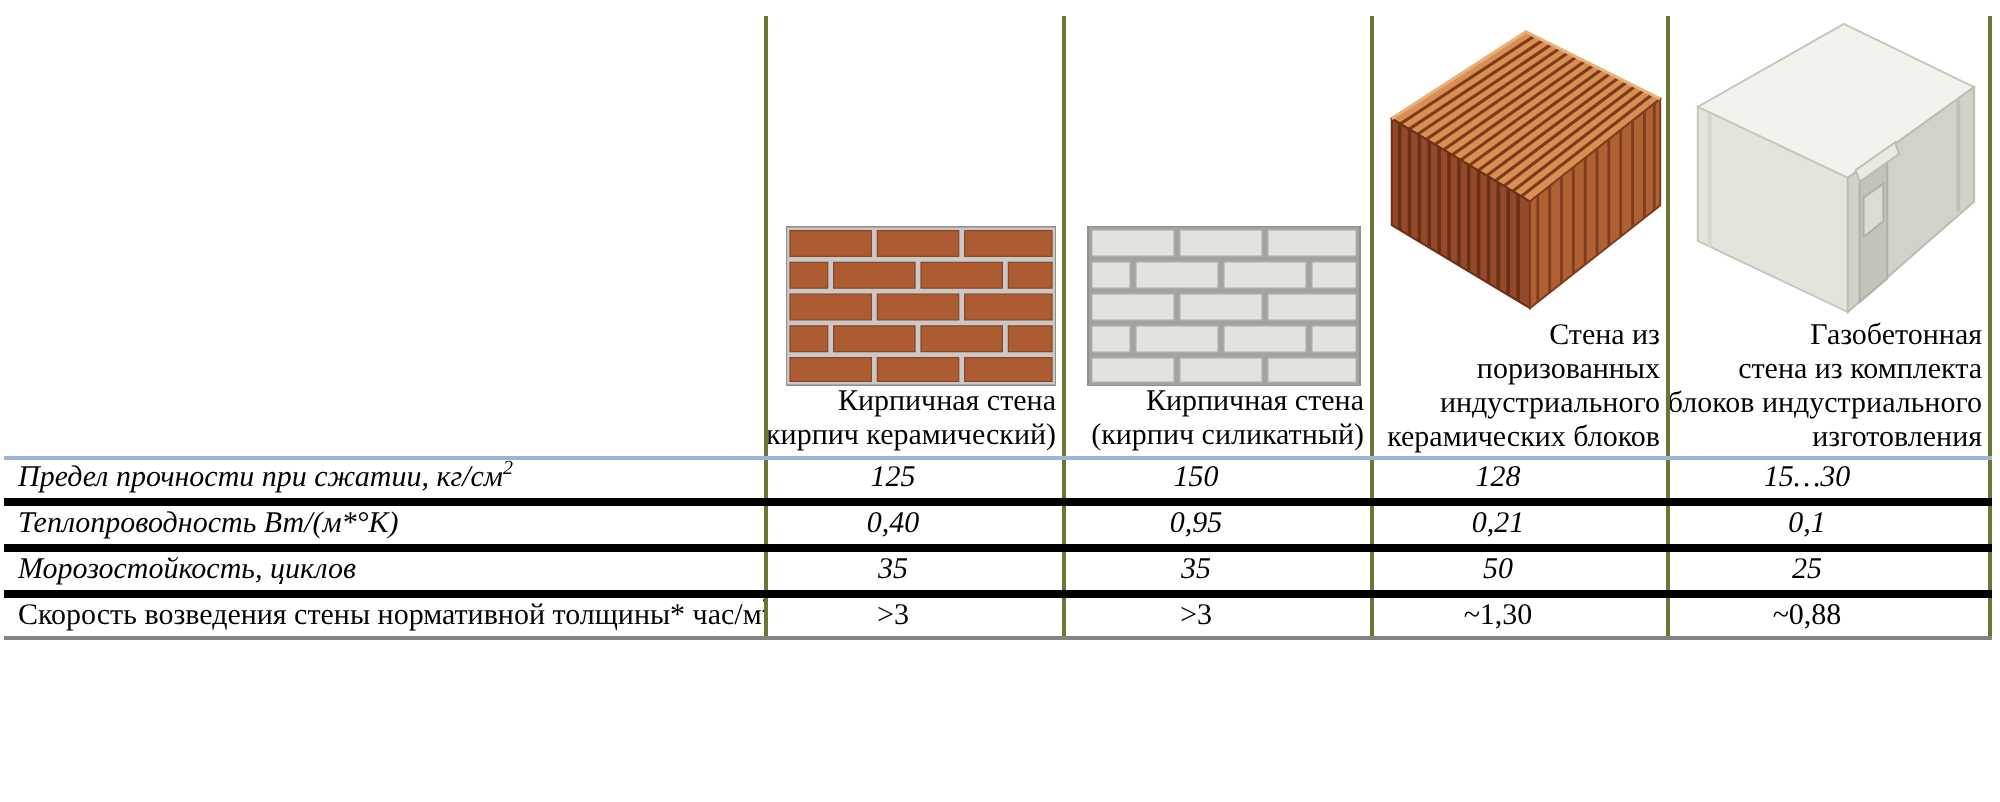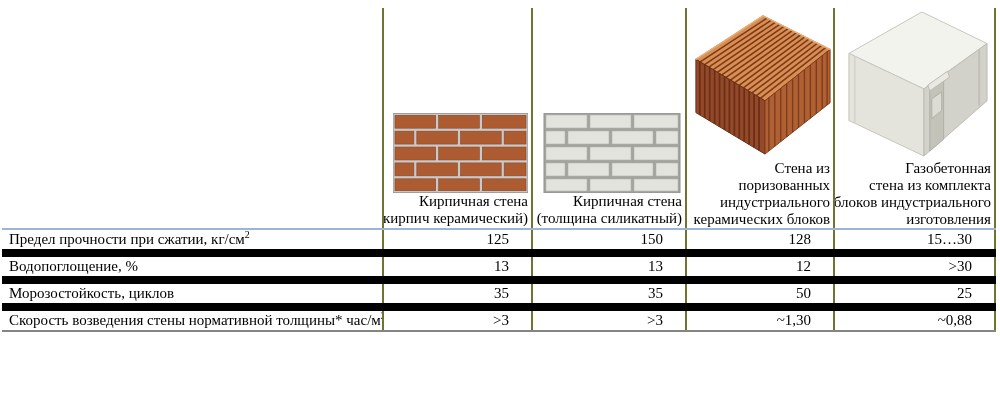--- a/index.html
+++ b/index.html
@@ -7,25 +7,25 @@
        font-family:"Liberation Serif","DejaVu Serif",serif;color:#000;}
   table.cmp{border-collapse:collapse;table-layout:fixed;
             width:993px;margin:8px 0 0 2px;}
   td{padding:0;vertical-align:middle;font-size:15px;line-height:17px;
      overflow:hidden;white-space:nowrap;}
   
   td.v{border-left:2px solid #6f7433;}
   td.vr{border-right:2px solid #6f7433;}
   
   tr.hdr td{border-bottom:2px solid #9db4d6;}
-  tr.datarow td{border-bottom:8px solid #000000;}
+  tr.datarow td{border-bottom:4px solid #000000;font-style:italic;}
   tr.lastrow td{border-bottom:2px solid #848484;}
   tr.datarow td,tr.lastrow td{height:19px;}
   td.lbl{padding-left:7px;text-align:left;}
-  td.val{padding-right:22px;text-align:right;}
+  td.val{padding-right:22px;text-align:center;}
   sup{font-size:10px;line-height:0;}
   
   tr.hdr td{vertical-align:bottom;height:220px;}
   .hcell{display:flex;flex-direction:column;align-items:flex-end;
          justify-content:flex-end;height:220px;padding:0 3px 1px 2px;
          box-sizing:border-box;}
   .hcell.topimg{justify-content:flex-start;}
   .hline{font-size:15px;line-height:17px;text-align:left;}
   .imgwrap{line-height:0;}
   .img-left{align-self:flex-start;margin-left:0;}
@@ -99,21 +99,21 @@
                   <rect x="24" y="50" width="41" height="13"></rect>
                   <rect x="68" y="50" width="41" height="13"></rect>
                   <rect x="112" y="50" width="22" height="13"></rect>
               <rect x="2" y="66" width="41" height="12"></rect>
                   <rect x="46" y="66" width="41" height="12"></rect>
                   <rect x="90" y="66" width="44" height="12"></rect>
             </g>
           </svg>
         </span>
         <span class="hline">Кирпичная стена</span>
-        <span class="hline">(толщина силикатный)</span>
+        <span class="hline">(кирпич силикатный)</span>
       </div>
     </td>
 
     <td class="v">
       <div class="hcell topimg">
         <span class="imgwrap img-left">
           <svg width="146" height="150" viewBox="0 0 146 152">
             <polygon points="6,52 74,8 142,42 76,94" fill="#d98f52" stroke="#8a4424" stroke-width="1"></polygon>
             <g stroke="#7c3a1c" stroke-width="1.6">
               <line x1="10.4" y1="54.6" x2="78.3" y2="10.1"></line>
@@ -197,25 +197,25 @@
   </tr>
 
   <tr class="datarow">
     <td class="lbl"><span>Предел прочности при сжатии, кг/см</span><sup>2</sup></td>
     <td class="v val">125</td>
     <td class="v val">150</td>
     <td class="v val">128</td>
     <td class="v vr val">15…30</td>
   </tr>
   <tr class="datarow">
-    <td class="lbl"><span>Водопоглощение, %</span><sup></sup></td>
-    <td class="v val">13</td>
-    <td class="v val">13</td>
-    <td class="v val">12</td>
-    <td class="v vr val">&gt;30</td>
+    <td class="lbl"><span>Теплопроводность Вт/(м*°К)</span><sup></sup></td>
+    <td class="v val">0,40</td>
+    <td class="v val">0,95</td>
+    <td class="v val">0,21</td>
+    <td class="v vr val">0,1</td>
   </tr>
   <tr class="datarow">
     <td class="lbl"><span>Морозостойкость, циклов</span><sup></sup></td>
     <td class="v val">35</td>
     <td class="v val">35</td>
     <td class="v val">50</td>
     <td class="v vr val">25</td>
   </tr>
   <tr class="lastrow">
     <td class="lbl"><span>Скорость возведения стены нормативной толщины* час/м</span><sup>2</sup></td>

